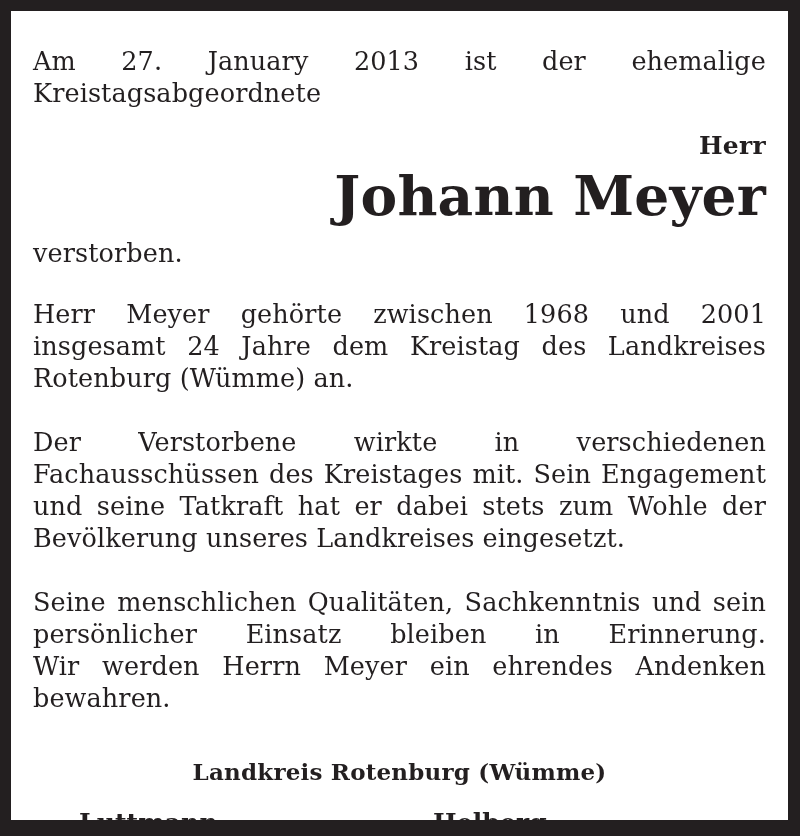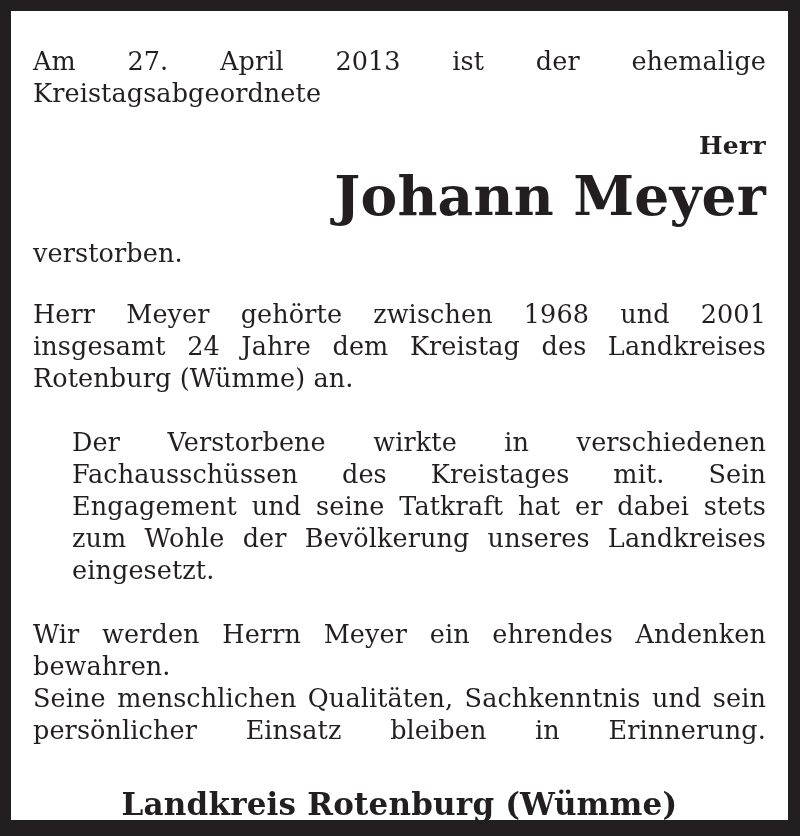--- a/index.html
+++ b/index.html
@@ -68,31 +68,31 @@
     font-size: 25.5px;
     line-height: 32px;
     text-align: justify;
     letter-spacing: 0.1px;
   }
   .body-copy.justify-last {
     text-align-last: justify;
   }
   .para-verstorben { margin-top: 10px; }
   .para-service    { margin-top: 29px; }
-  .para-committee  { margin-top: 32px; margin-left: 39px; }
+  .para-committee  { margin-top: 32px; }
   .para-memory     { margin-top: 32px; }
 
   
   .signature-block {
     margin-top: 40px;
   }
   .authority-name {
     margin: 0;
     text-align: center;
-    font-size: 31px;
+    font-size: 23px;
     font-weight: bold;
     line-height: 36px;
     letter-spacing: 0.2px;
   }
   .signatories {
     display: flex;
     margin-top: 18px;
     padding-left: 46px;
   }
   .signatory {
@@ -109,36 +109,36 @@
     letter-spacing: 0.1px;
     white-space: nowrap;
   }
 </style>
 </head>
 <body>
 
 <div class="notice-frame">
   <div class="notice-card">
 
-    <p class="opening-line">Am 27. April 2013 ist der ehemalige Kreistagsabgeordnete</p>
+    <p class="opening-line">Am 27. January 2013 ist der ehemalige Kreistagsabgeordnete</p>
 
     <div class="name-block">
       <p class="salutation">Herr</p>
       <p class="deceased-name">Johann Meyer</p>
     </div>
 
     <p class="body-copy para-verstorben">verstorben.</p>
 
     <p class="body-copy para-service">Herr Meyer gehörte zwischen 1968 und 2001 insgesamt 24 Jahre dem Kreistag des Landkreises Rotenburg (Wümme) an.</p>
 
     <p class="body-copy para-committee">Der Verstorbene wirkte in verschiedenen Fachausschüssen des Kreistages mit. Sein Engagement und seine Tatkraft hat er dabei stets zum Wohle der Bevölkerung unseres Landkreises eingesetzt.</p>
 
     <div class="para-memory">
+      <p class="body-copy justify-last">Seine menschlichen Qualitäten, Sachkenntnis und sein persönlicher Einsatz bleiben in Erinnerung.</p>
       <p class="body-copy">Wir werden Herrn Meyer ein ehrendes Andenken bewahren.</p>
-      <p class="body-copy justify-last">Seine menschlichen Qualitäten, Sachkenntnis und sein persönlicher Einsatz bleiben in Erinnerung.</p>
     </div>
 
     <div class="signature-block">
       <p class="authority-name">Landkreis Rotenburg (Wümme)</p>
 
       <div class="signatories">
         <div class="signatory signatory-left">
           <p class="signatory-person">Luttmann</p>
 
         </div>

